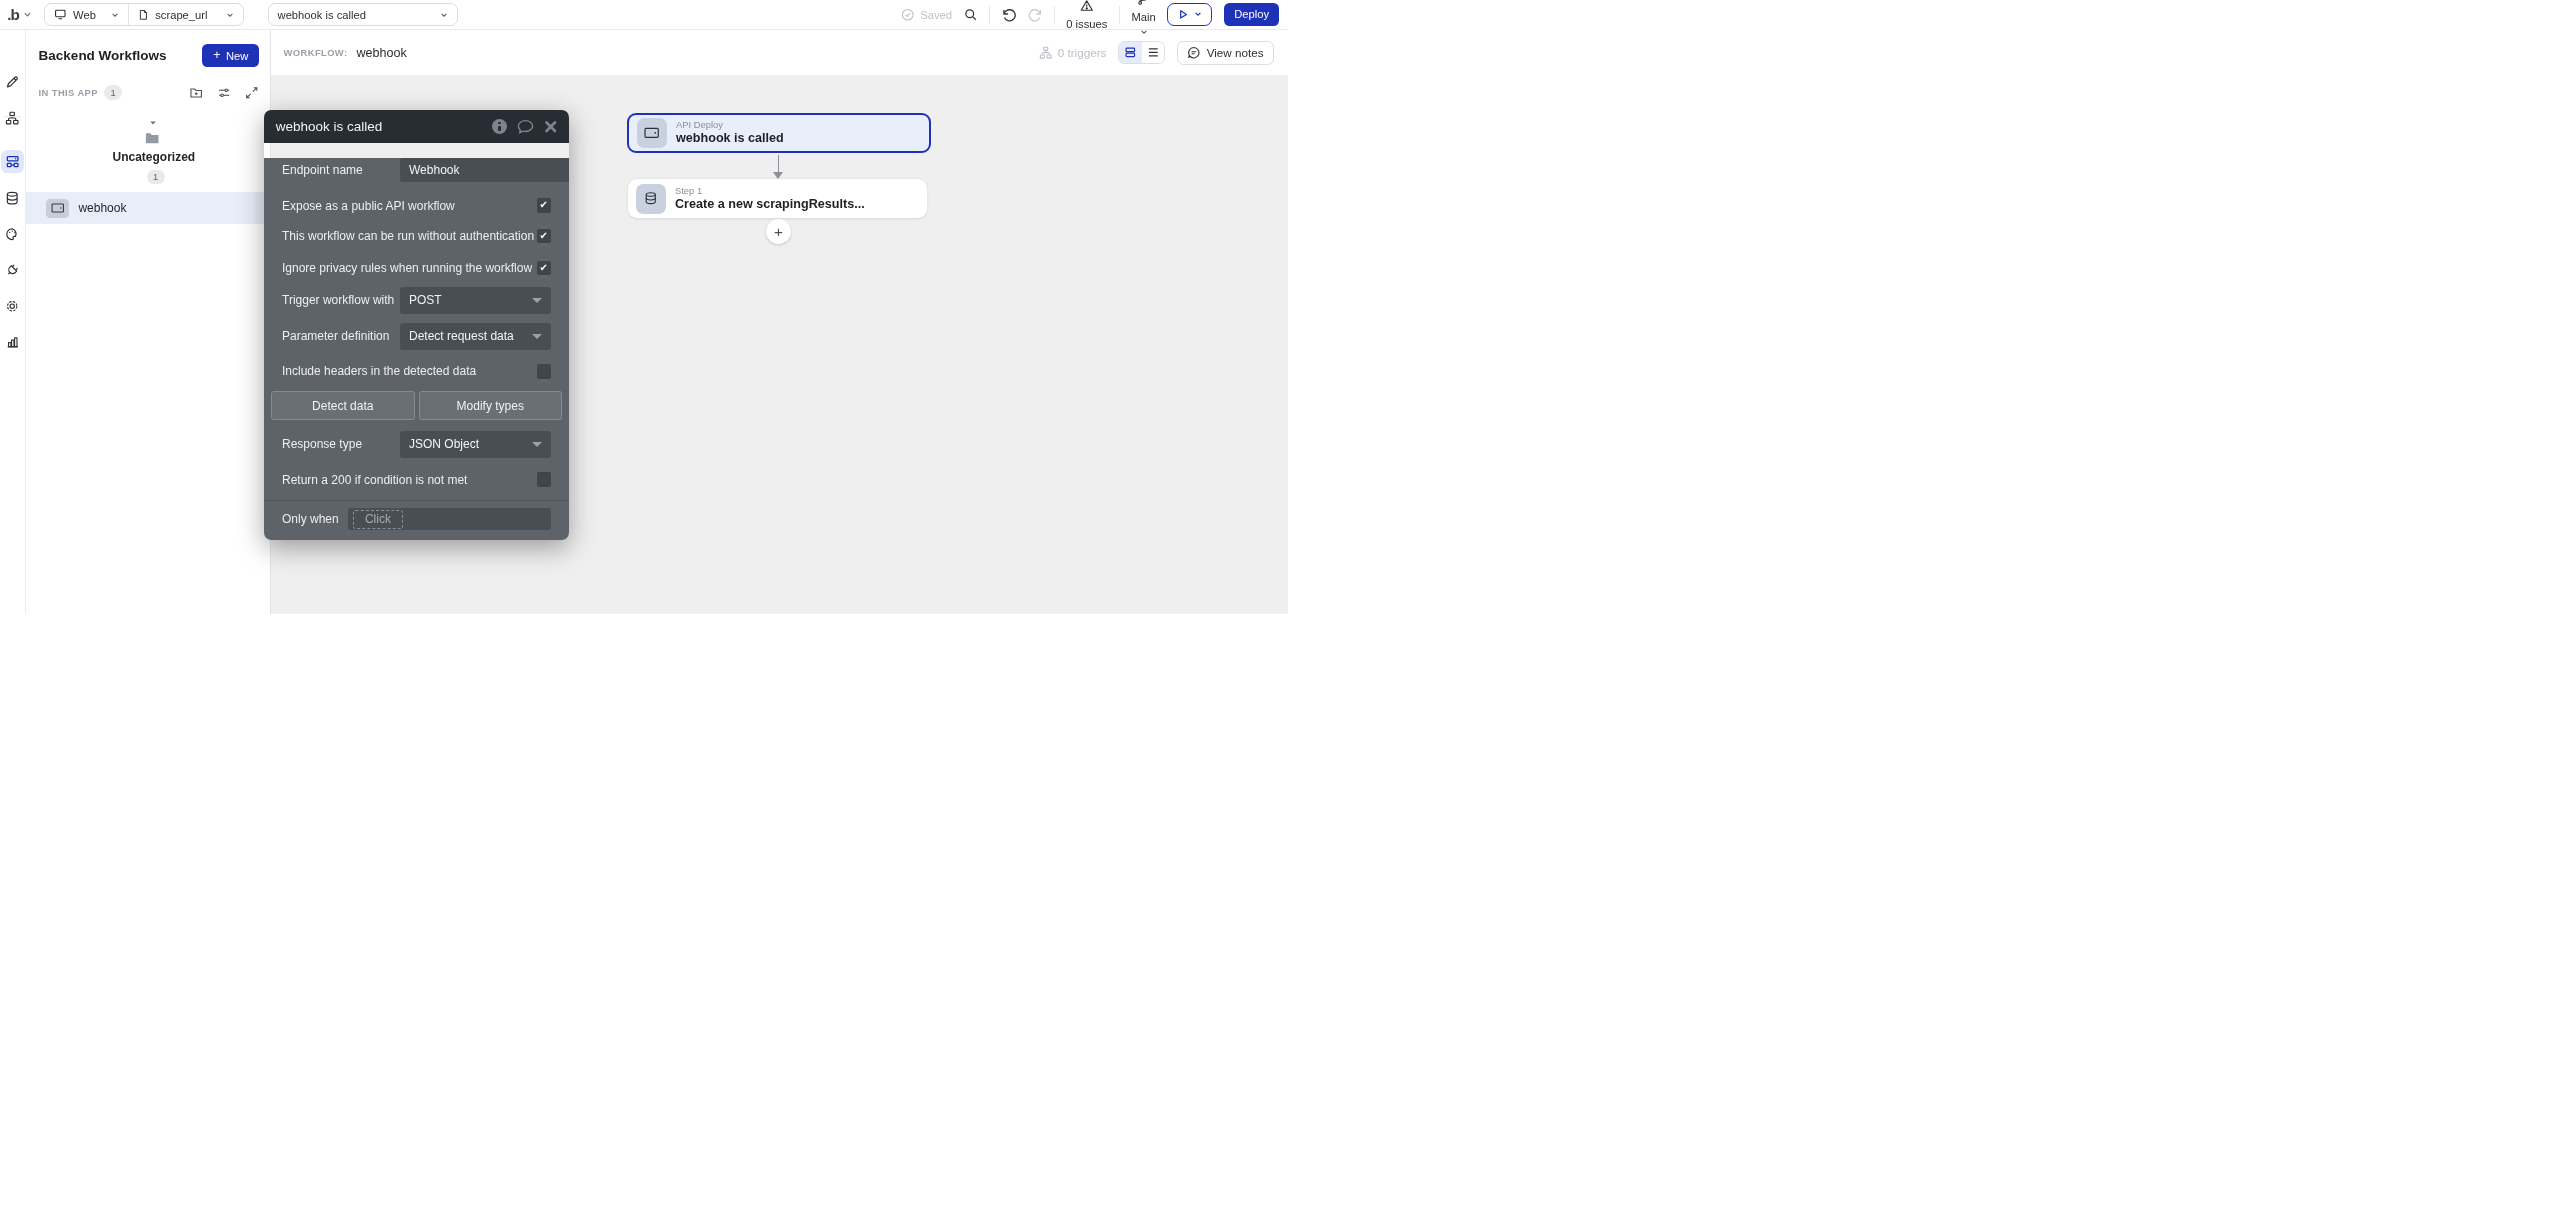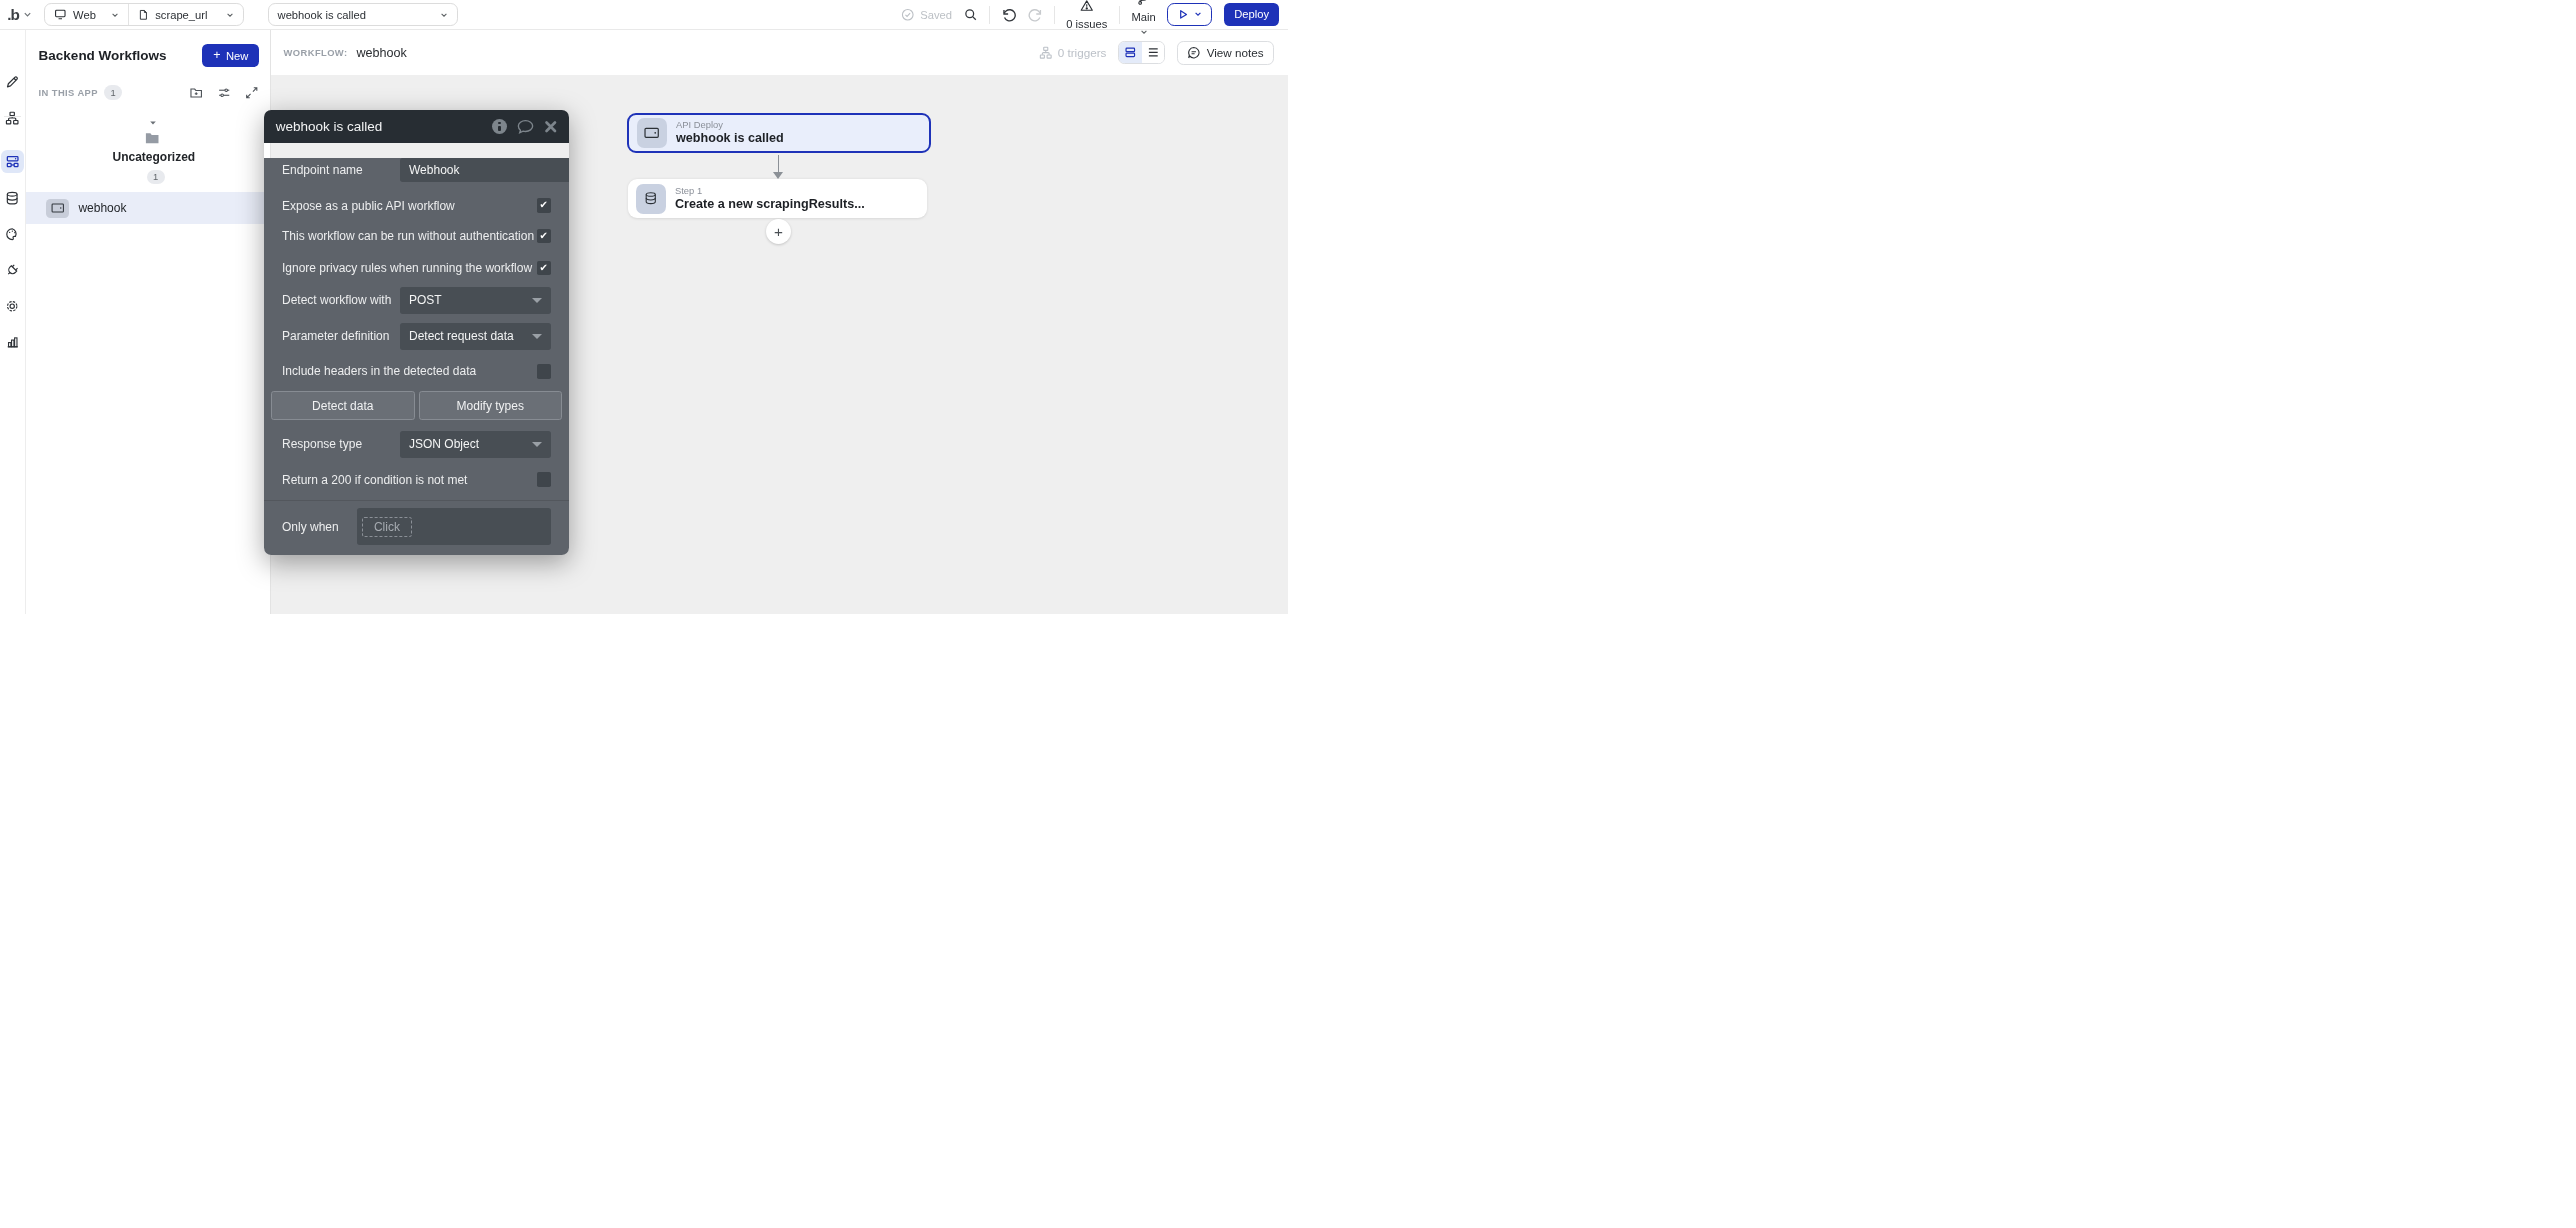--- a/index.html
+++ b/index.html
@@ -111,21 +111,21 @@
   .p-input { flex:1; height:24px; padding:0 9px; outline:none; }
   .dropdown { flex:1; height:27px; display:flex; align-items:center; padding:0 9px; cursor:pointer; position:relative; }
   .dropdown::after { content:""; margin-left:auto; width:0; height:0;
     border-left:5px solid transparent; border-right:5px solid transparent; border-top:5.8px solid #9aa0a6; }
   .checkbox { width:14.4px; height:14.4px; margin-left:auto; background:#3f454b; border-radius:1.8px;
     color:#fff; font-size:10px; line-height:14.4px; text-align:center; cursor:pointer; }
   .btn-row { display:flex; gap:4px; padding:0 7px;border-radius:10px; }
   .grey-btn { flex:1; height:29px; background:#6a6f76; border:0.9px solid #878c93; border-radius:2.7px;
     color:#f1f2f3; font-size:12px; font-family:"Liberation Sans", sans-serif; cursor:pointer; }
   .p-divider { height:0.9px; background:#53575d; margin-top:11.7px; }
-  .ow-input { flex:1; height:37px; display:flex; align-items:center; padding:0 5.4px; margin-left:18px; cursor:text; }
+  .ow-input { flex:1; height:22px; display:flex; align-items:center; padding:0 5.4px; margin-left:9px; cursor:text; }
   .ow-chip { border:1.3px dashed #8b9097; border-radius:2.7px; color:#a6abb1; font-size:12px;
     padding:1.8px 10.8px; cursor:pointer; }
   .mt17{margin-top:15.3px;} .mt16{margin-top:14.4px;} .mt15{margin-top:13.5px;} .mt14{margin-top:12.6px;} .mt12{margin-top:10.8px;} .mt11{margin-top:10px;} .mt10{margin-top:9px;} .mt8{margin-top:7.2px;}
   .chk-row { height:18px; }
 </style>
 </head>
 <body>
 
 <div class="topbar">
   <span class="logo">.b</span>
@@ -506,21 +506,21 @@
     <div class="p-row chk-row mt14">
       <span class="p-label auto">This workflow can be run without authentication</span>
       <span class="checkbox">✔</span>
     </div>
     <div class="p-row chk-row mt15">
       <span class="p-label auto">Ignore privacy rules when running the workflow</span>
       <span class="checkbox">✔</span>
     </div>
 
     <div class="p-row mt11">
-      <span class="p-label">Detect workflow with</span>
+      <span class="p-label">Trigger workflow with</span>
       <div class="field dropdown">
         <span>POST</span>
       </div>
     </div>
     <div class="p-row mt10">
       <span class="p-label">Parameter definition</span>
       <div class="field dropdown">
         <span>Detect request data</span>
       </div>
     </div>

